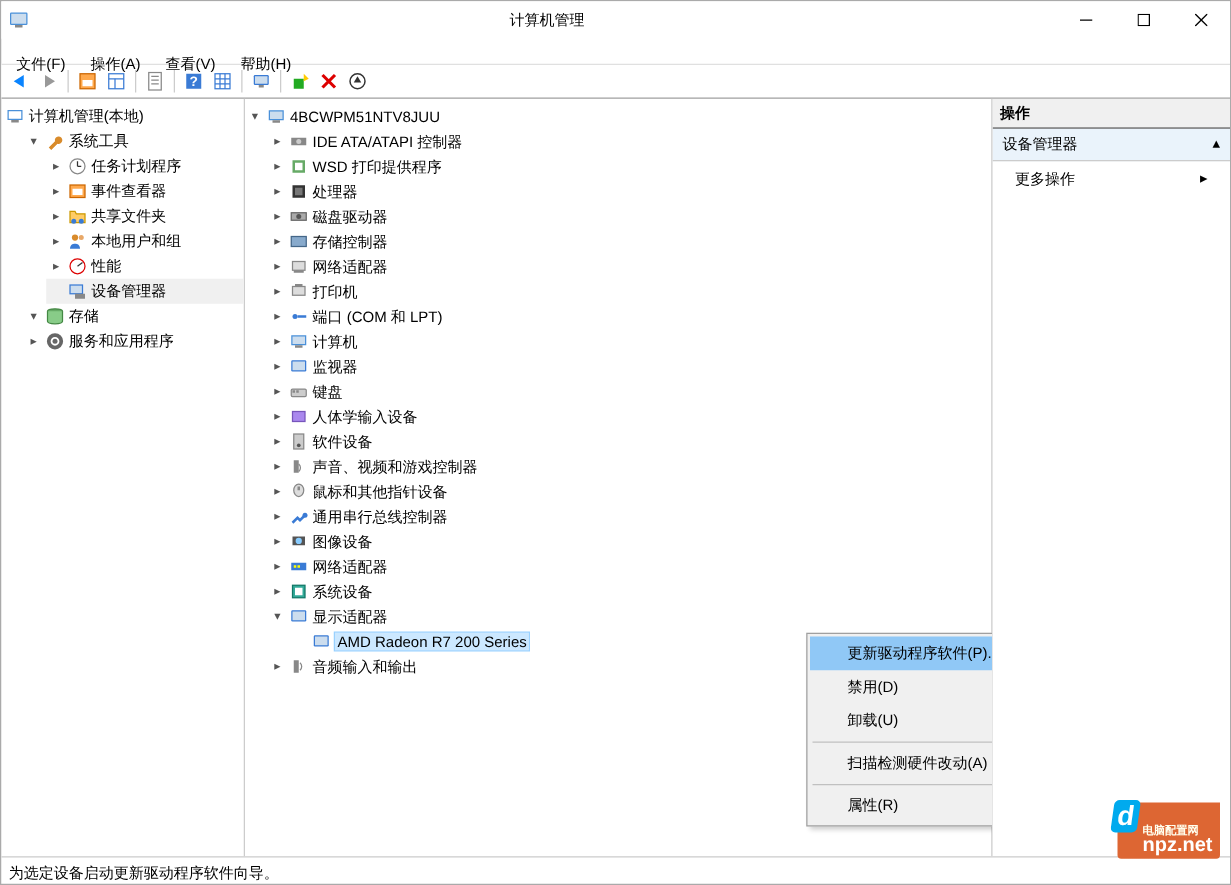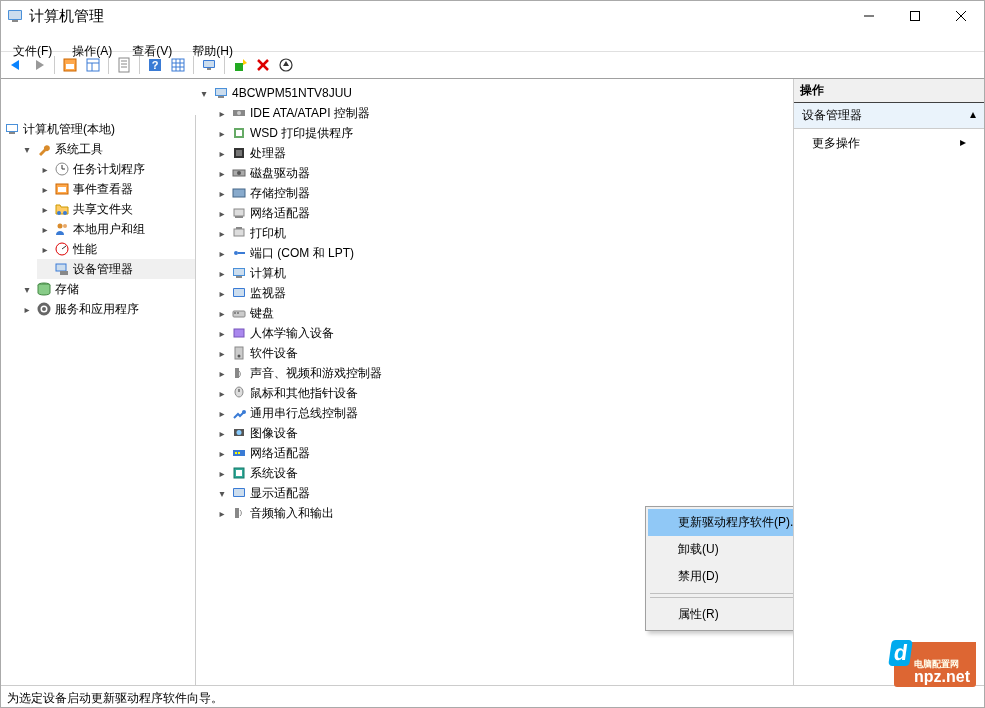--- a/index.html
+++ b/index.html
@@ -1,36 +1,36 @@
 <!DOCTYPE html>
 <html><head>
 <meta charset="utf-8">
 <style>
 * { box-sizing: border-box; font-family: "Microsoft YaHei", "Segoe UI", sans-serif; }
 body { margin: 0; padding: 0; background: #fff; font-size: 12px; color: #000; width: 985px; height: 708px; overflow: hidden; border: 1px solid #aaa; position: relative; }
 
 
 .titlebar { height: 30px; display: flex; align-items: center; padding-left: 6px; background: #fff; }
 .titlebar .app-icon { width: 16px; height: 16px; margin-right: 6px; }
-.titlebar .title { flex: 1; font-size: 15px; }
+.titlebar .title { flex: 1; font-size: 12px; text-align: center; }
 .tb-btns { display: flex; height: 100%; }
 .tb-btn { width: 46px; display: flex; align-items: center; justify-content: center; color:#333;}
 
 
 .menubar { height: 20px; display: flex; align-items: center; padding: 0 4px; font-size: 12px; }
 .menu-item { padding: 2px 8px; margin-right: 4px; margin-top: 21px; }
 
 
 .toolbar { height: 28px; border-top: 1px solid #e0e0e0; border-bottom: 1px solid #a0a0a0; display: flex; align-items: center; padding: 0 4px; gap: 1px; background: #fff; }
 .tool-btn { width: 22px; height: 22px; display: flex; align-items: center; justify-content: center; border: 1px solid transparent; }
 .tool-sep { width: 1px; height: 18px; background: #ccc; margin: 0 3px; }
 
 
 .main { display: flex; height: calc(100% - 30px - 20px - 28px - 22px); }
-.left-pane { width: 195px; border-right: 1px solid #ccc; overflow: auto; padding-top: 4px; margin-top: 36px; }
+.left-pane { width: 195px; border-right: 1px solid #ccc; overflow: auto; padding-top: 4px; }
 .center-pane { flex: 1; border-right: 1px solid #ccc; overflow: auto; padding-top: 4px; position: relative; }
 .right-pane { width: 190px; overflow: auto; }
 
 
 .tree { list-style: none; margin: 0; padding: 0; }
 .tree ul { list-style: none; margin: 0; padding: 0 0 0 18px; }
 .node { display: flex; align-items: center; height: 20px; padding-left: 2px; white-space: nowrap; user-select: none; }
 .node .exp { width: 12px; height: 12px; display: flex; align-items: center; justify-content: center; color: #555; font-size: 10px; margin-right: 2px;}
 .node .ico { width: 16px; height: 16px; margin: 0 3px 0 1px; flex-shrink: 0; }
 .node .label {}
@@ -491,40 +491,53 @@
             </li>
             <li>
               <div class="node">
                 <span class="exp">▾</span>
                 <svg class="ico" viewBox="0 0 16 16">
                   <rect x="2" y="3" width="12" height="9" fill="#3a7bd5" rx="1"></rect>
                   <rect x="3" y="4" width="10" height="7" fill="#cde"></rect>
                 </svg>
                 <span class="label">显示适配器</span>
               </div>
+              <ul>
+                <li>
+                  <div class="node sel">
+                    <span class="exp" style="visibility:hidden">▸</span>
+                    <svg class="ico" viewBox="0 0 16 16">
+                      <rect x="2" y="3" width="12" height="9" fill="#3a7bd5" rx="1"></rect>
+                      <rect x="3" y="4" width="10" height="7" fill="#cde"></rect>
+                    </svg>
+                    <span class="label">AMD Radeon R7 200 Series</span>
+                  </div>
+                </li>
+              </ul>
             </li>
             <li>
               <div class="node">
                 <span class="exp">▸</span>
                 <svg class="ico" viewBox="0 0 16 16">
                   <rect x="4" y="3" width="4" height="10" fill="#888"></rect>
                   <path d="M9 5a4 4 0 0 1 0 6" fill="none" stroke="#888"></path>
                 </svg>
                 <span class="label">音频输入和输出</span>
               </div>
             </li>
           </ul>
       </li>
     </ul>
 
     <div class="context-menu" style="left:449px; top:427px;">
       <div class="cm-item highlight">更新驱动程序软件(P)...</div>
+      <div class="cm-item">禁用(D)</div>
       <div class="cm-item">卸载(U)</div>
-      <div class="cm-item">禁用(D)</div>
       <div class="cm-sep"></div>
+      <div class="cm-item">扫描检测硬件改动(A)</div>
       <div class="cm-sep"></div>
       <div class="cm-item">属性(R)</div>
     </div>
   </div>
 
   <div class="right-pane">
     <div class="rp-header">操作</div>
     <div class="rp-section">
       <span>设备管理器</span>
       <span>▴</span>

